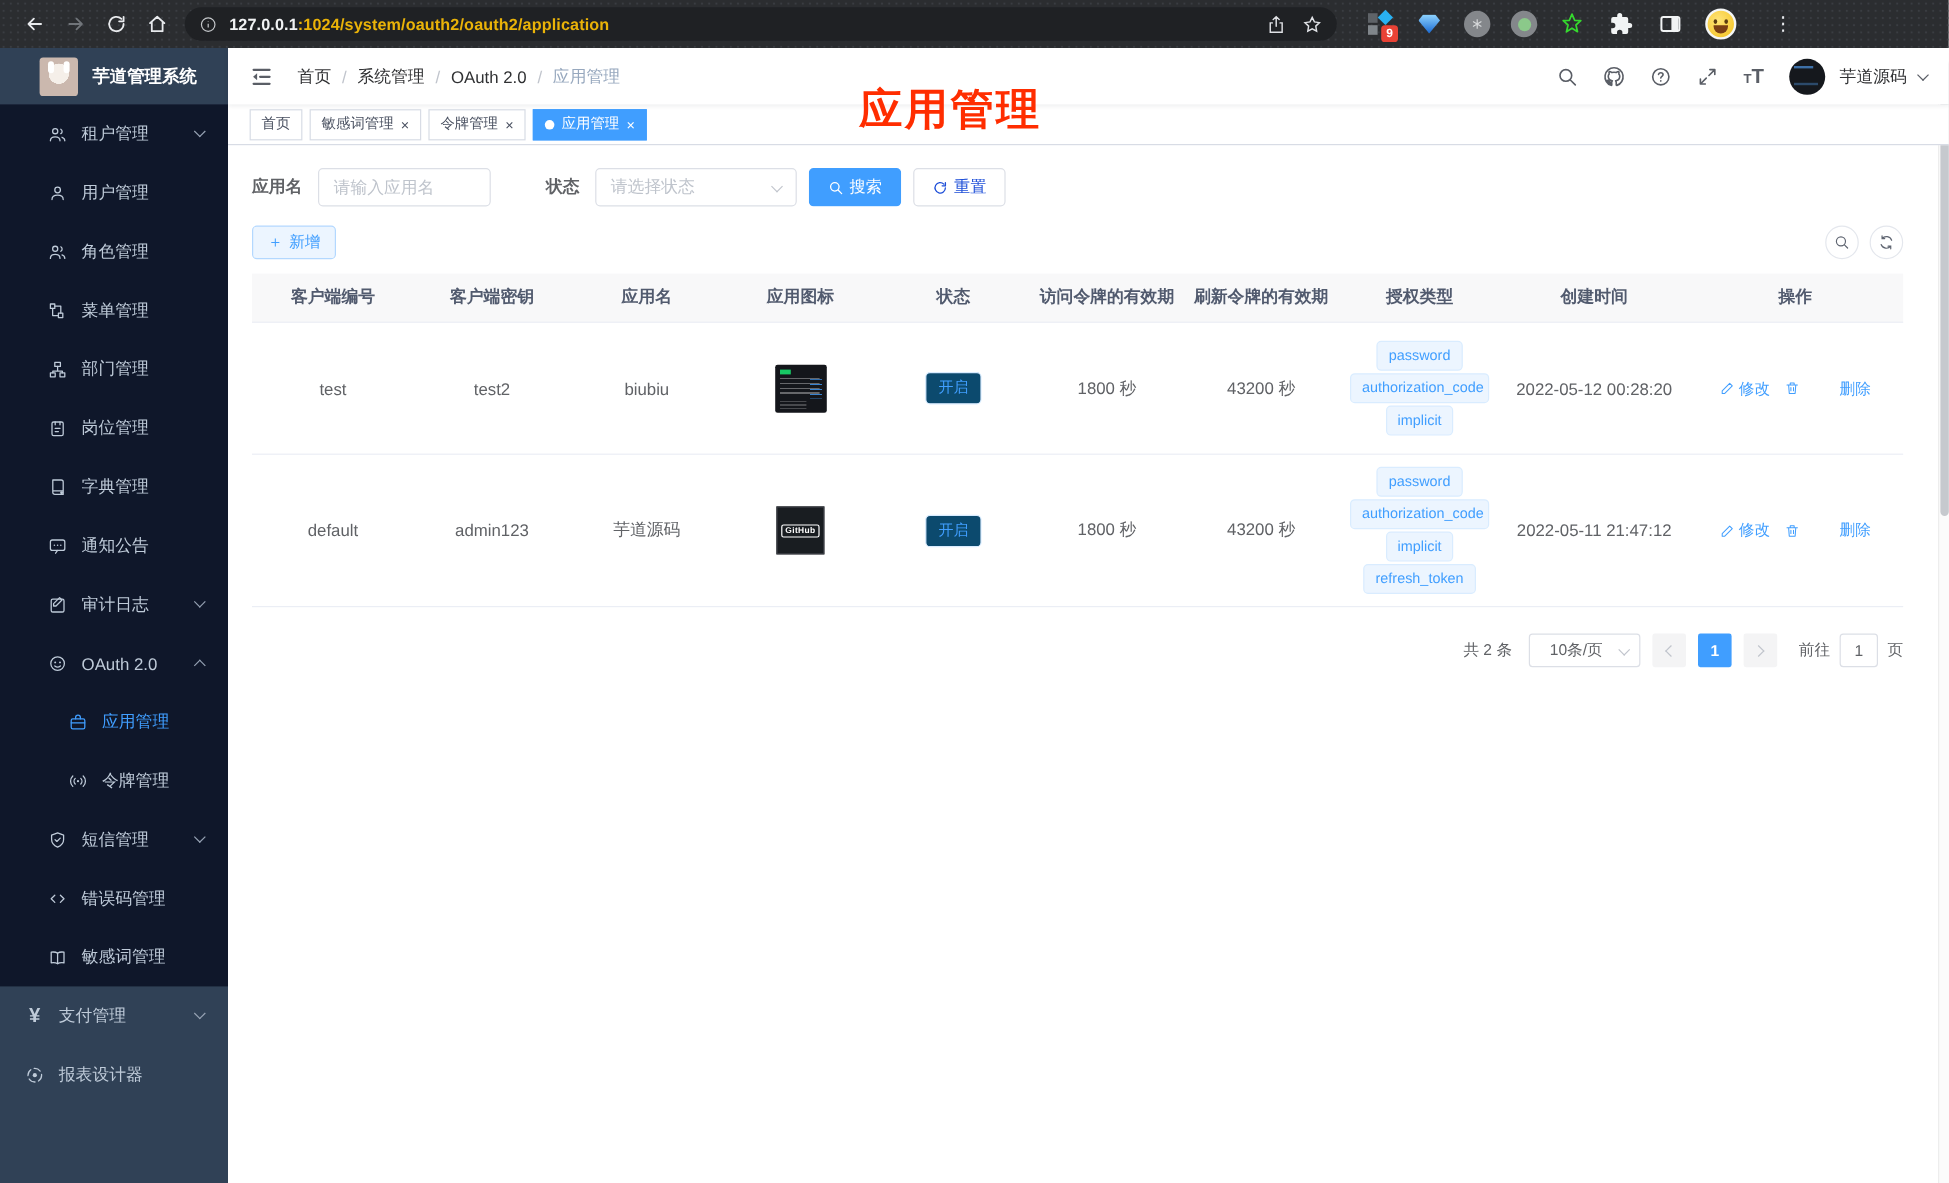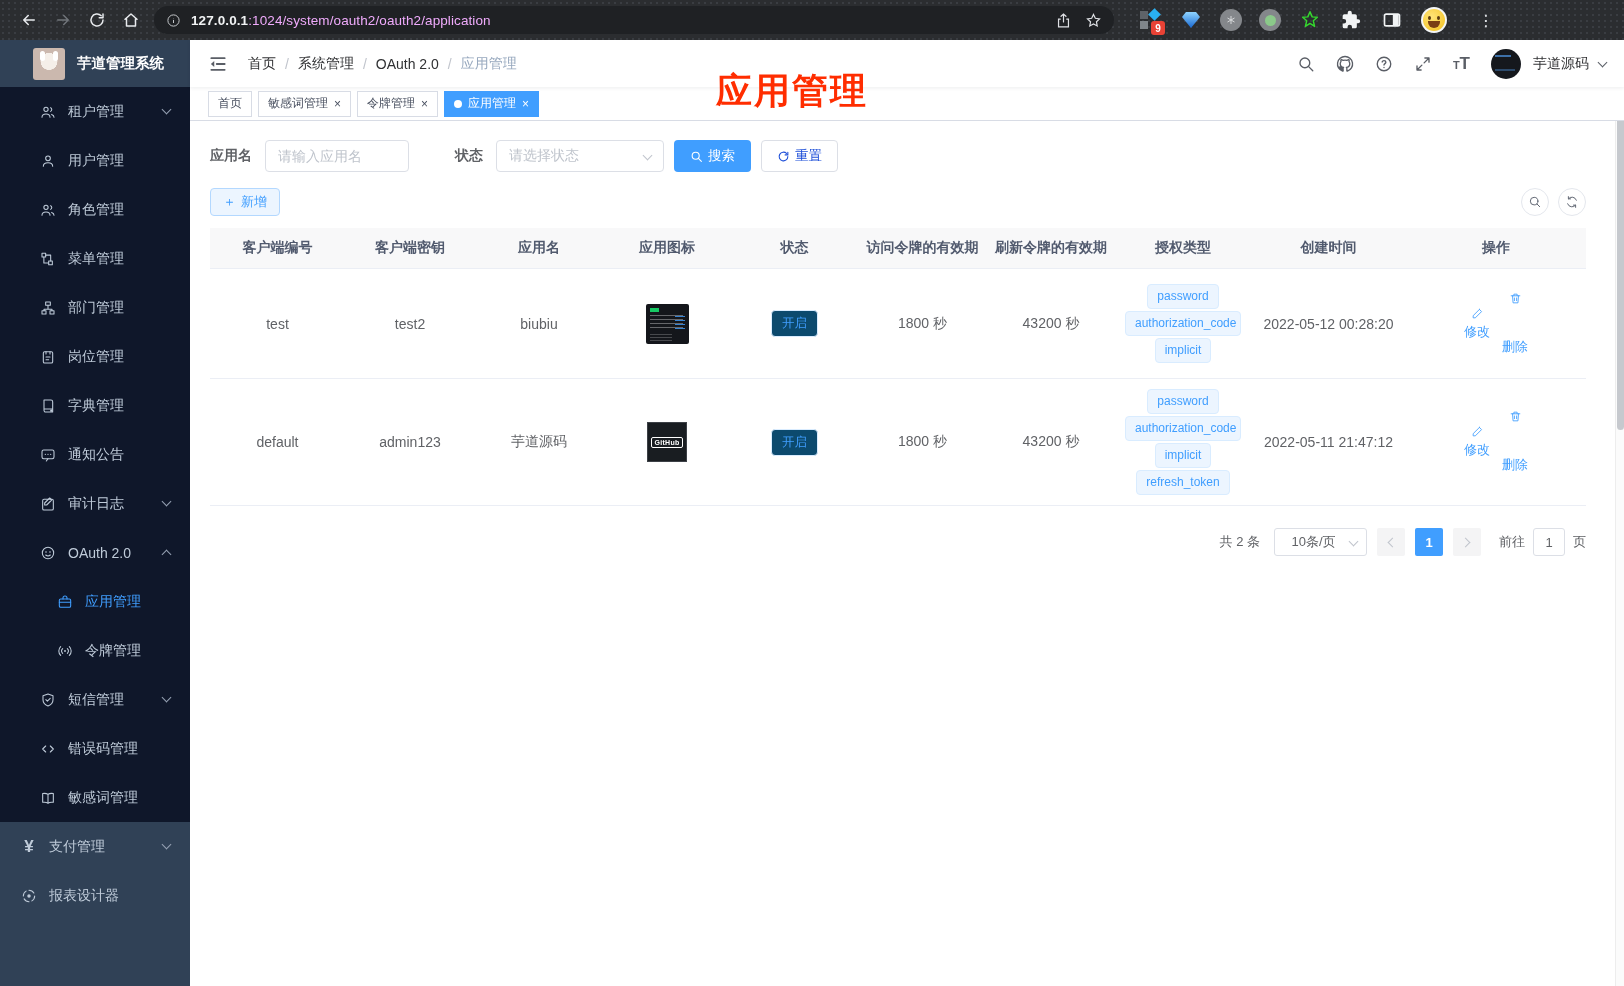--- a/index.html
+++ b/index.html
@@ -13,21 +13,21 @@
   .b-ico { width:34px; height:30px; display:flex; align-items:center; justify-content:center;
     color:#e8eaed; font-size:17px; flex:none; }
   .b-ico svg { width:18px; height:18px; stroke:currentColor; fill:none; stroke-width:2; stroke-linecap:round; stroke-linejoin:round; }
   .b-ico.dim { color:#71757a; }
   .urlbar { flex:1 1 auto; max-width:960px; height:28px; background:#1f2124; border-radius:14px;
     margin:0 8px 0 6px; display:flex; align-items:center; padding:0 6px 0 12px; color:#e8eaed; }
   .urlbar .info { color:#c4c7ca; margin-right:10px; display:flex; }
   .urlbar .info svg{ width:15px;height:15px;stroke:currentColor;fill:none;stroke-width:1.6; }
   .url-text { font-size:13.5px; letter-spacing:.1px; white-space:nowrap; overflow:hidden; flex:1; }
   .url-host { color:#f1f3f4; font-weight:700; }
-  .url-path { color:#f0abfc; font-weight:400; }
+  .url-path { color:#eab308; font-weight:700; }
   .pill-ico { width:30px; height:26px; display:flex; align-items:center; justify-content:center; color:#dfe1e5; flex:none;}
   .pill-ico svg{ width:17px;height:17px;stroke:currentColor;fill:none;stroke-width:1.7;stroke-linecap:round;}
   .ext-row { display:flex; align-items:center; margin-left:16px; gap:17px; }
   .ext { width:24px; height:24px; position:relative; display:flex; align-items:center; justify-content:center; flex:none;}
   .ext-squares .sq1{position:absolute;left:2px;top:3px;width:8px;height:8px;background:#5f6368;}
   .ext-squares .sq2{position:absolute;left:2px;bottom:3px;width:8px;height:8px;background:#80868b;}
   .ext-squares .dia{position:absolute;right:3px;top:2px;width:9px;height:9px;background:#29b1f2;transform:rotate(45deg);}
   .ext-squares .badge{position:absolute;right:-3px;bottom:-3px;min-width:14px;height:14px;background:#e94235;
     color:#fff;font-size:10px;font-weight:700;border-radius:3px;display:flex;align-items:center;justify-content:center;padding:0 2px;}
   .ext-gem{width:18px;height:16px;background:linear-gradient(#8fd4ff,#1868d1);
@@ -145,21 +145,21 @@
   .app-icon-term .l3{position:absolute;left:4px;bottom:3px;width:22px;height:7px;
     background:repeating-linear-gradient(to bottom,rgba(255,255,255,.22) 0 1px,transparent 1px 3px);}
   .app-icon-gh { width:40px; height:40px; background:#191d21; border:1px solid #3c4046; display:flex;
     align-items:center; justify-content:center; }
   .gh-word { color:#fff; font-size:7px; font-weight:700; letter-spacing:.3px; border:1px solid #fff; border-radius:2px; padding:1px 2px;}
   .status-tag { display:inline-flex; align-items:center; height:27px; padding:0 10px; background:#0c4a6e;
     border:1px solid #d9ecff; color:#409eff; border-radius:4px; font-size:12.5px; }
   .tags-col { display:flex; flex-direction:column; align-items:center; gap:2px; }
   .g-tag { display:inline-block; max-width:116px; overflow:hidden; white-space:nowrap; background:#ecf5ff;
     border:1px solid #d9ecff; color:#409eff; border-radius:4px; font-size:12px; height:25px; line-height:23px; padding:0 9px; }
-  .act-link { color:#409eff; font-size:13px; display:inline-flex; align-items:center; gap:3px; cursor:pointer;flex-direction:column; }
+  .act-link { color:#409eff; font-size:13px; display:inline-flex; align-items:center; gap:3px; cursor:pointer; }
   .act-link + .act-link { margin-left:12px;gap:33px; }
   .act-link svg { width:13px; height:13px; stroke:currentColor; fill:none; stroke-width:1.6; stroke-linecap:round; stroke-linejoin:round;}
 
   
   .pager { display:flex; align-items:center; justify-content:flex-end; margin-top:22px; font-size:13px; color:#606266; }
   .pg-total { margin-right:14px; }
   .pg-size { width:93px; height:28px; border:1px solid #dcdfe6; border-radius:3px; display:flex; align-items:center;
     justify-content:center; position:relative; padding-right:14px; cursor:pointer; }
   .pg-size .sel-chev { top:9px; right:9px; }
   .pg-btn { width:28px; height:28px; border-radius:2px; background:#f4f4f5; color:#c0c4cc; display:flex;

